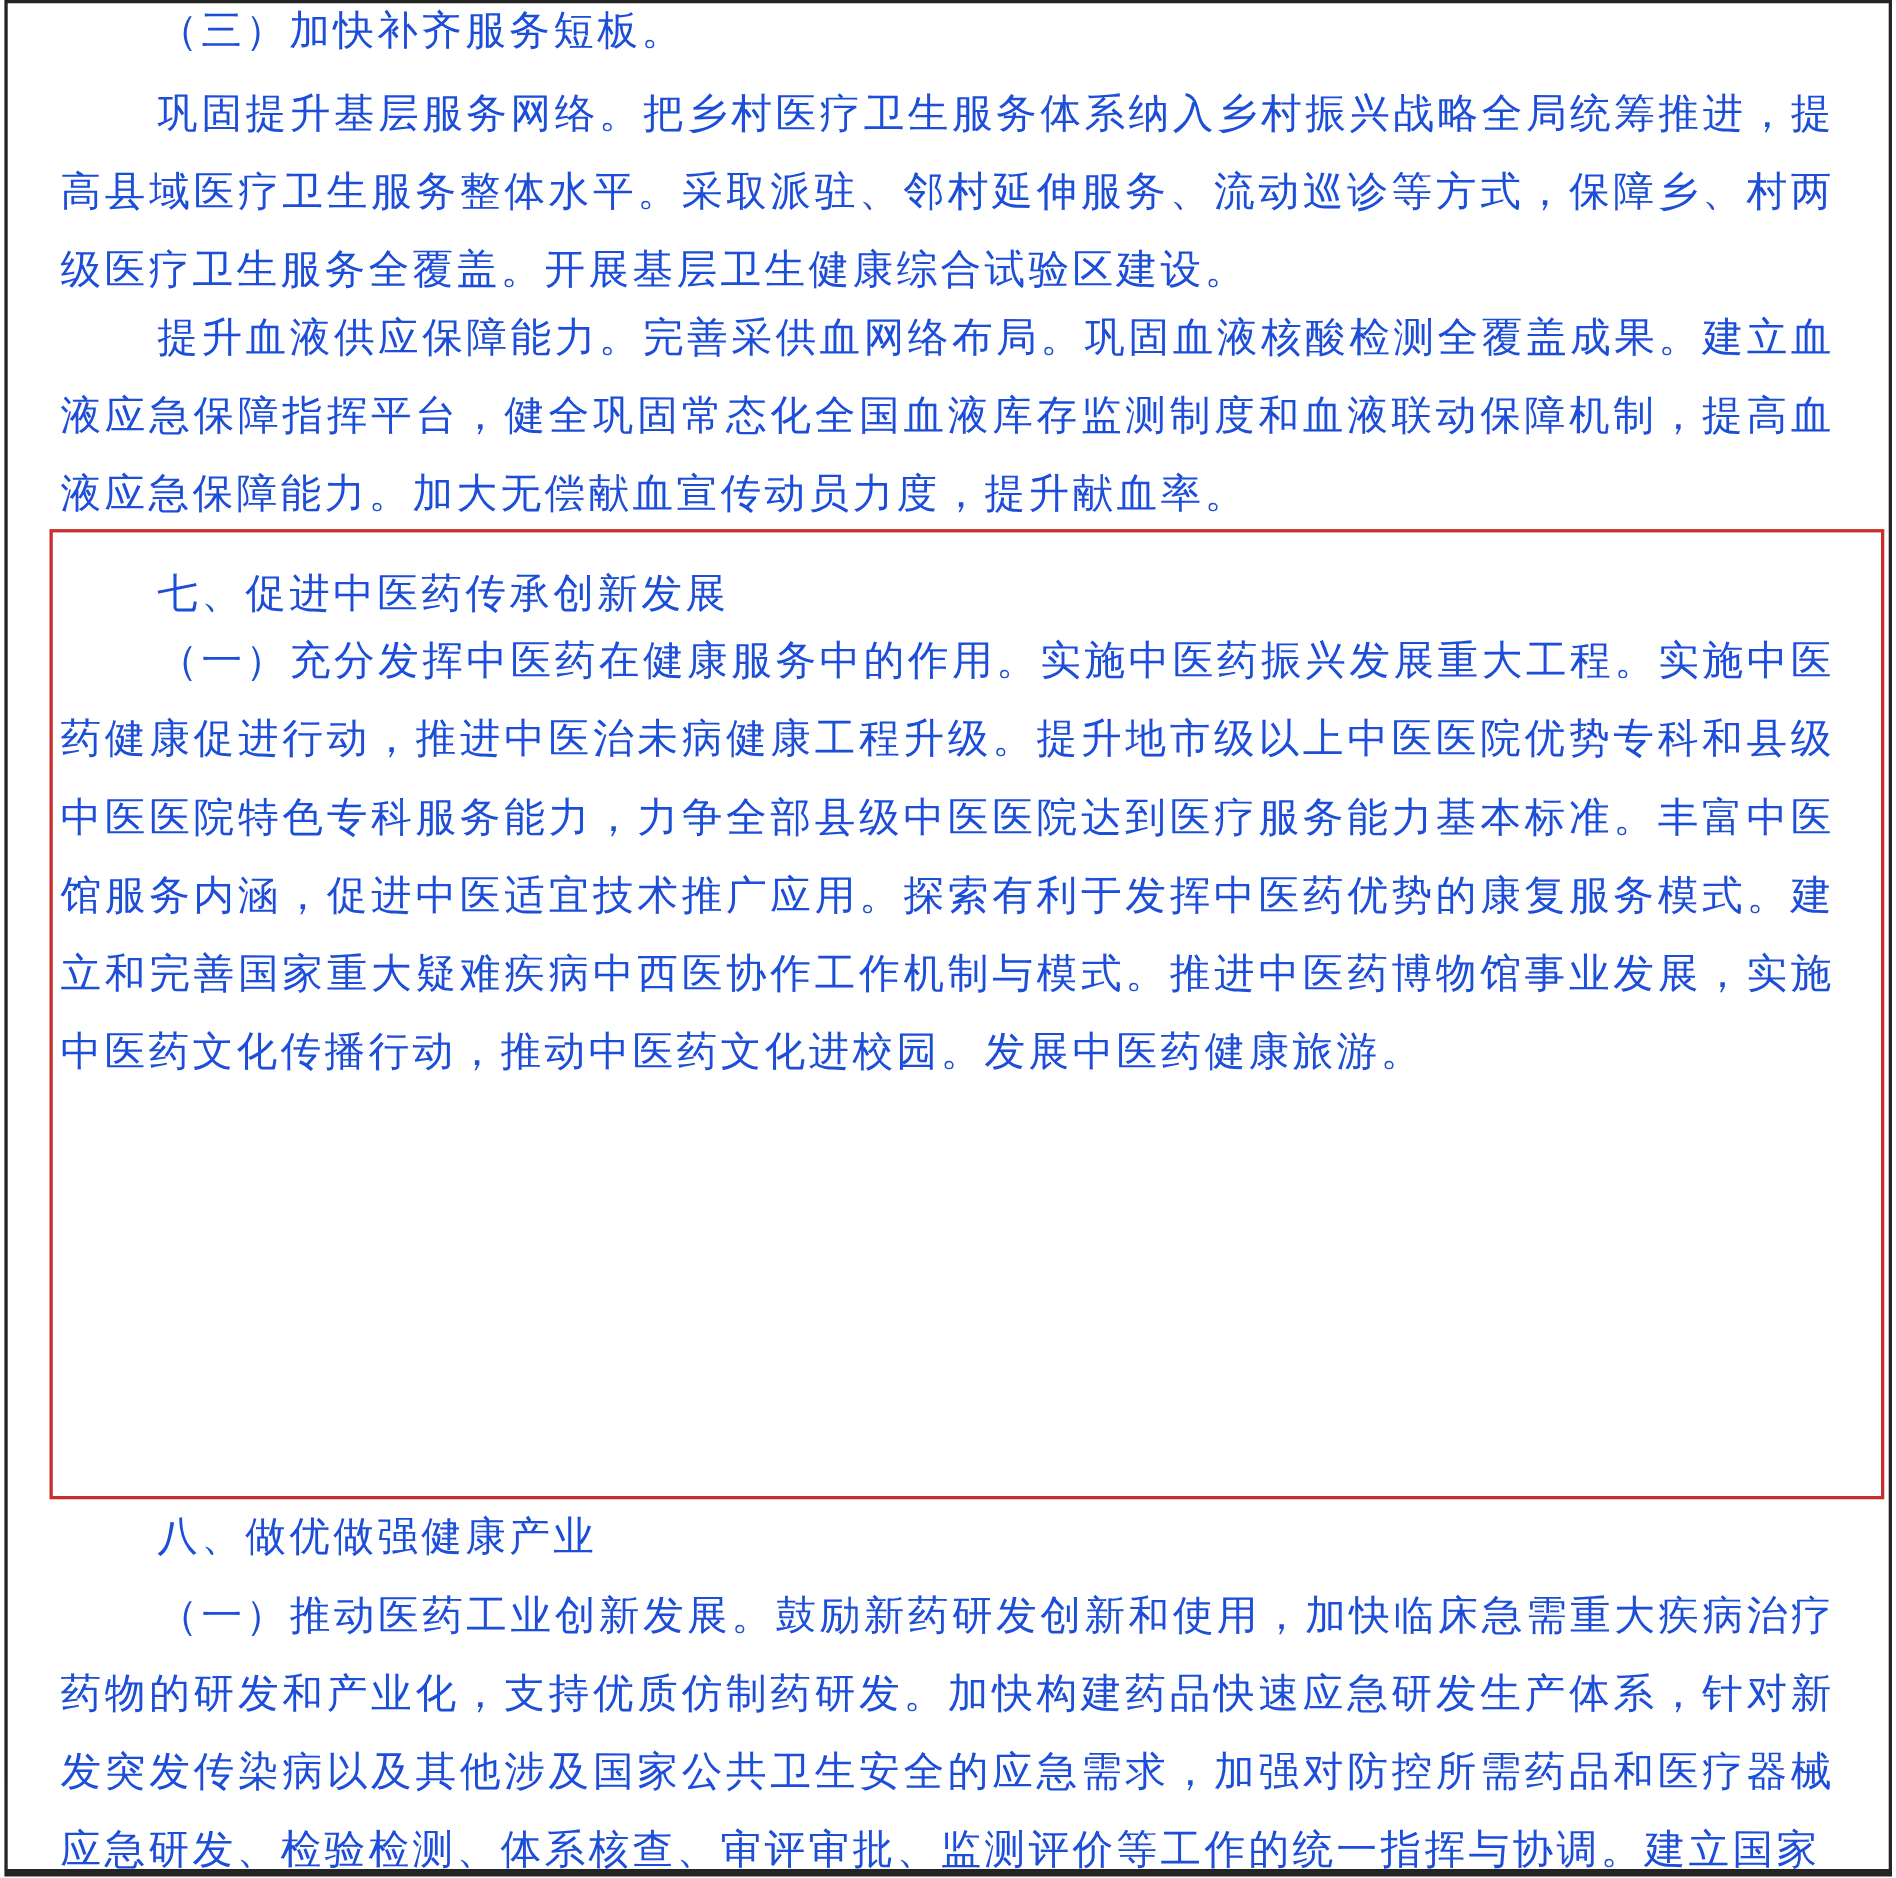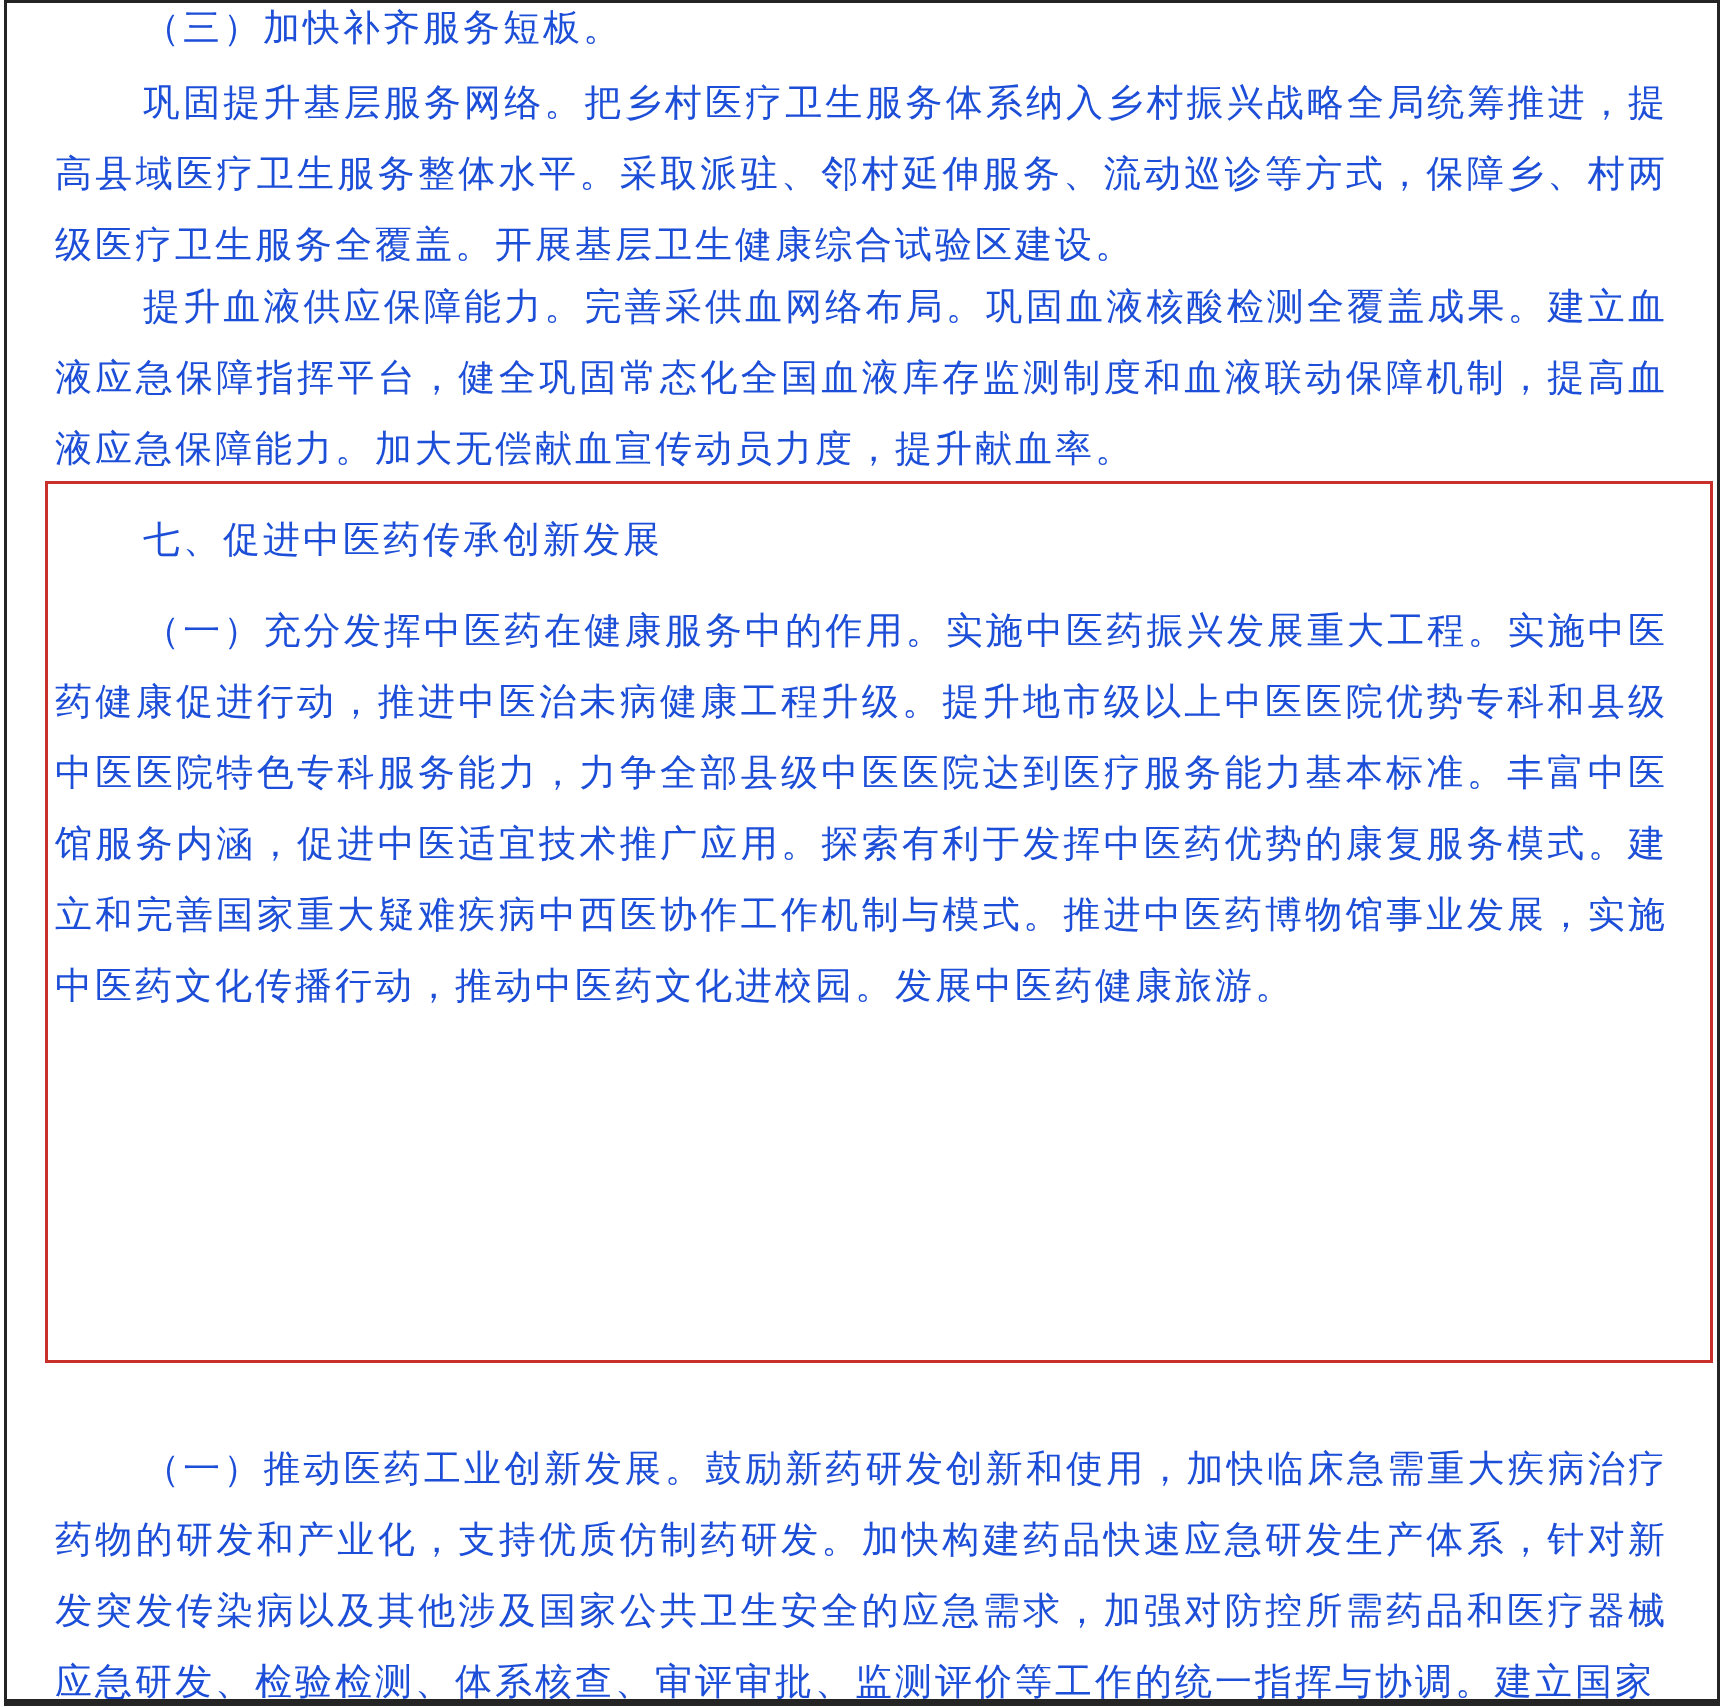--- a/index.html
+++ b/index.html
@@ -62,17 +62,18 @@
 
   <div class="frame" style="border-color: rgb(36, 36, 36);"></div>
 
   <div class="block" style="top:-8px">（三）加快补齐服务短板。</div>
   <div class="block" style="top:67px">巩固提升基层服务网络。把乡村医疗卫生服务体系纳入乡村振兴战略全局统筹推进，提高县域医疗卫生服务整体水平。采取派驻、邻村延伸服务、流动巡诊等方式，保障乡、村两级医疗卫生服务全覆盖。开展基层卫生健康综合试验区建设。</div>
   <div class="block" style="top:271px">提升血液供应保障能力。完善采供血网络布局。巩固血液核酸检测全覆盖成果。建立血液应急保障指挥平台，健全巩固常态化全国血液库存监测制度和血液联动保障机制，提高血液应急保障能力。加大无偿献血宣传动员力度，提升献血率。</div>
 
   <div class="highlight-box" style="--hl: #c9302c;"></div>
 
   <div class="block heading" style="top:504px">七、促进中医药传承创新发展</div>
-  <div class="block" style="top:595px">（一）充分发挥中医药在健康服务中的作用。实施中医药振兴发展重大工程。实施中医药健康促进行动，推进中医治未病健康工程升级。提升地市级以上中医医院优势专科和县级中医医院特色专科服务能力，力争全部县级中医医院达到医疗服务能力基本标准。丰富中医馆服务内涵，促进中医适宜技术推广应用。探索有利于发挥中医药优势的康复服务模式。建立和完善国家重大疑难疾病中西医协作工作机制与模式。推进中医药博物馆事业发展，实施中医药文化传播行动，推动中医药文化进校园。发展中医药健康旅游。</div>
+  <div class="block" style="top:565px">（一）充分发挥中医药在健康服务中的作用。实施中医药振兴发展重大工程。实施中医药健康促进行动，推进中医治未病健康工程升级。提升地市级以上中医医院优势专科和县级中医医院特色专科服务能力，力争全部县级中医医院达到医疗服务能力基本标准。丰富中医馆服务内涵，促进中医适宜技术推广应用。探索有利于发挥中医药优势的康复服务模式。建立和完善国家重大疑难疾病中西医协作工作机制与模式。推进中医药博物馆事业发展，实施中医药文化传播行动，推动中医药文化进校园。发展中医药健康旅游。</div>
 
+  <div class="block heading" style="top:1361px">八、做优做强健康产业</div>
   <div class="block" style="top:1433px">（一）推动医药工业创新发展。鼓励新药研发创新和使用，加快临床急需重大疾病治疗药物的研发和产业化，支持优质仿制药研发。加快构建药品快速应急研发生产体系，针对新发突发传染病以及其他涉及国家公共卫生安全的应急需求，加强对防控所需药品和医疗器械应急研发、检验检测、体系核查、审评审批、监测评价等工作的统一指挥与协调。建立国家</div>
 
 </div>
 
 </body></html>

